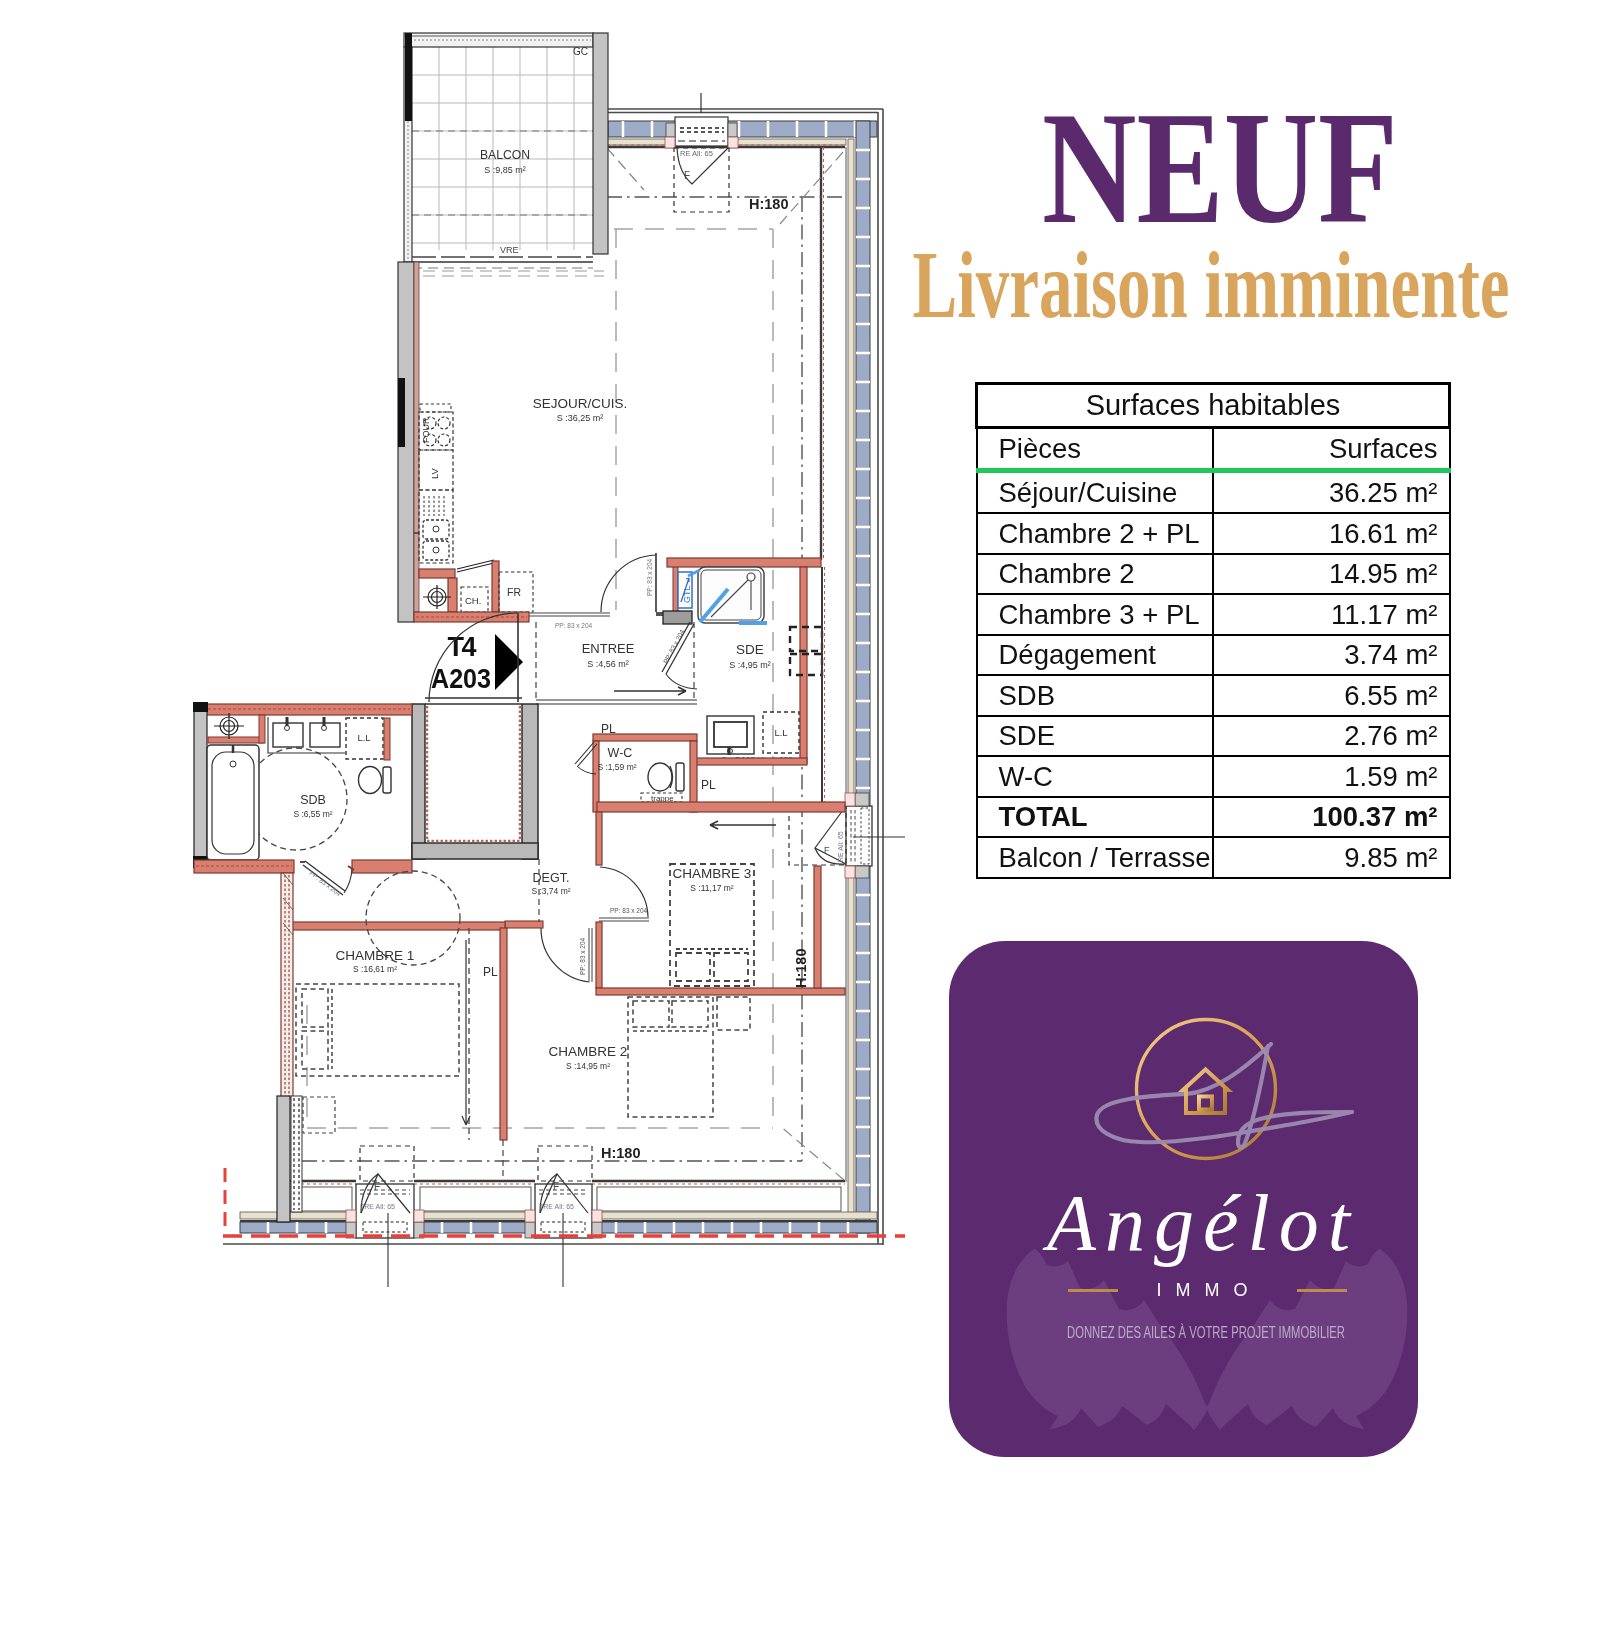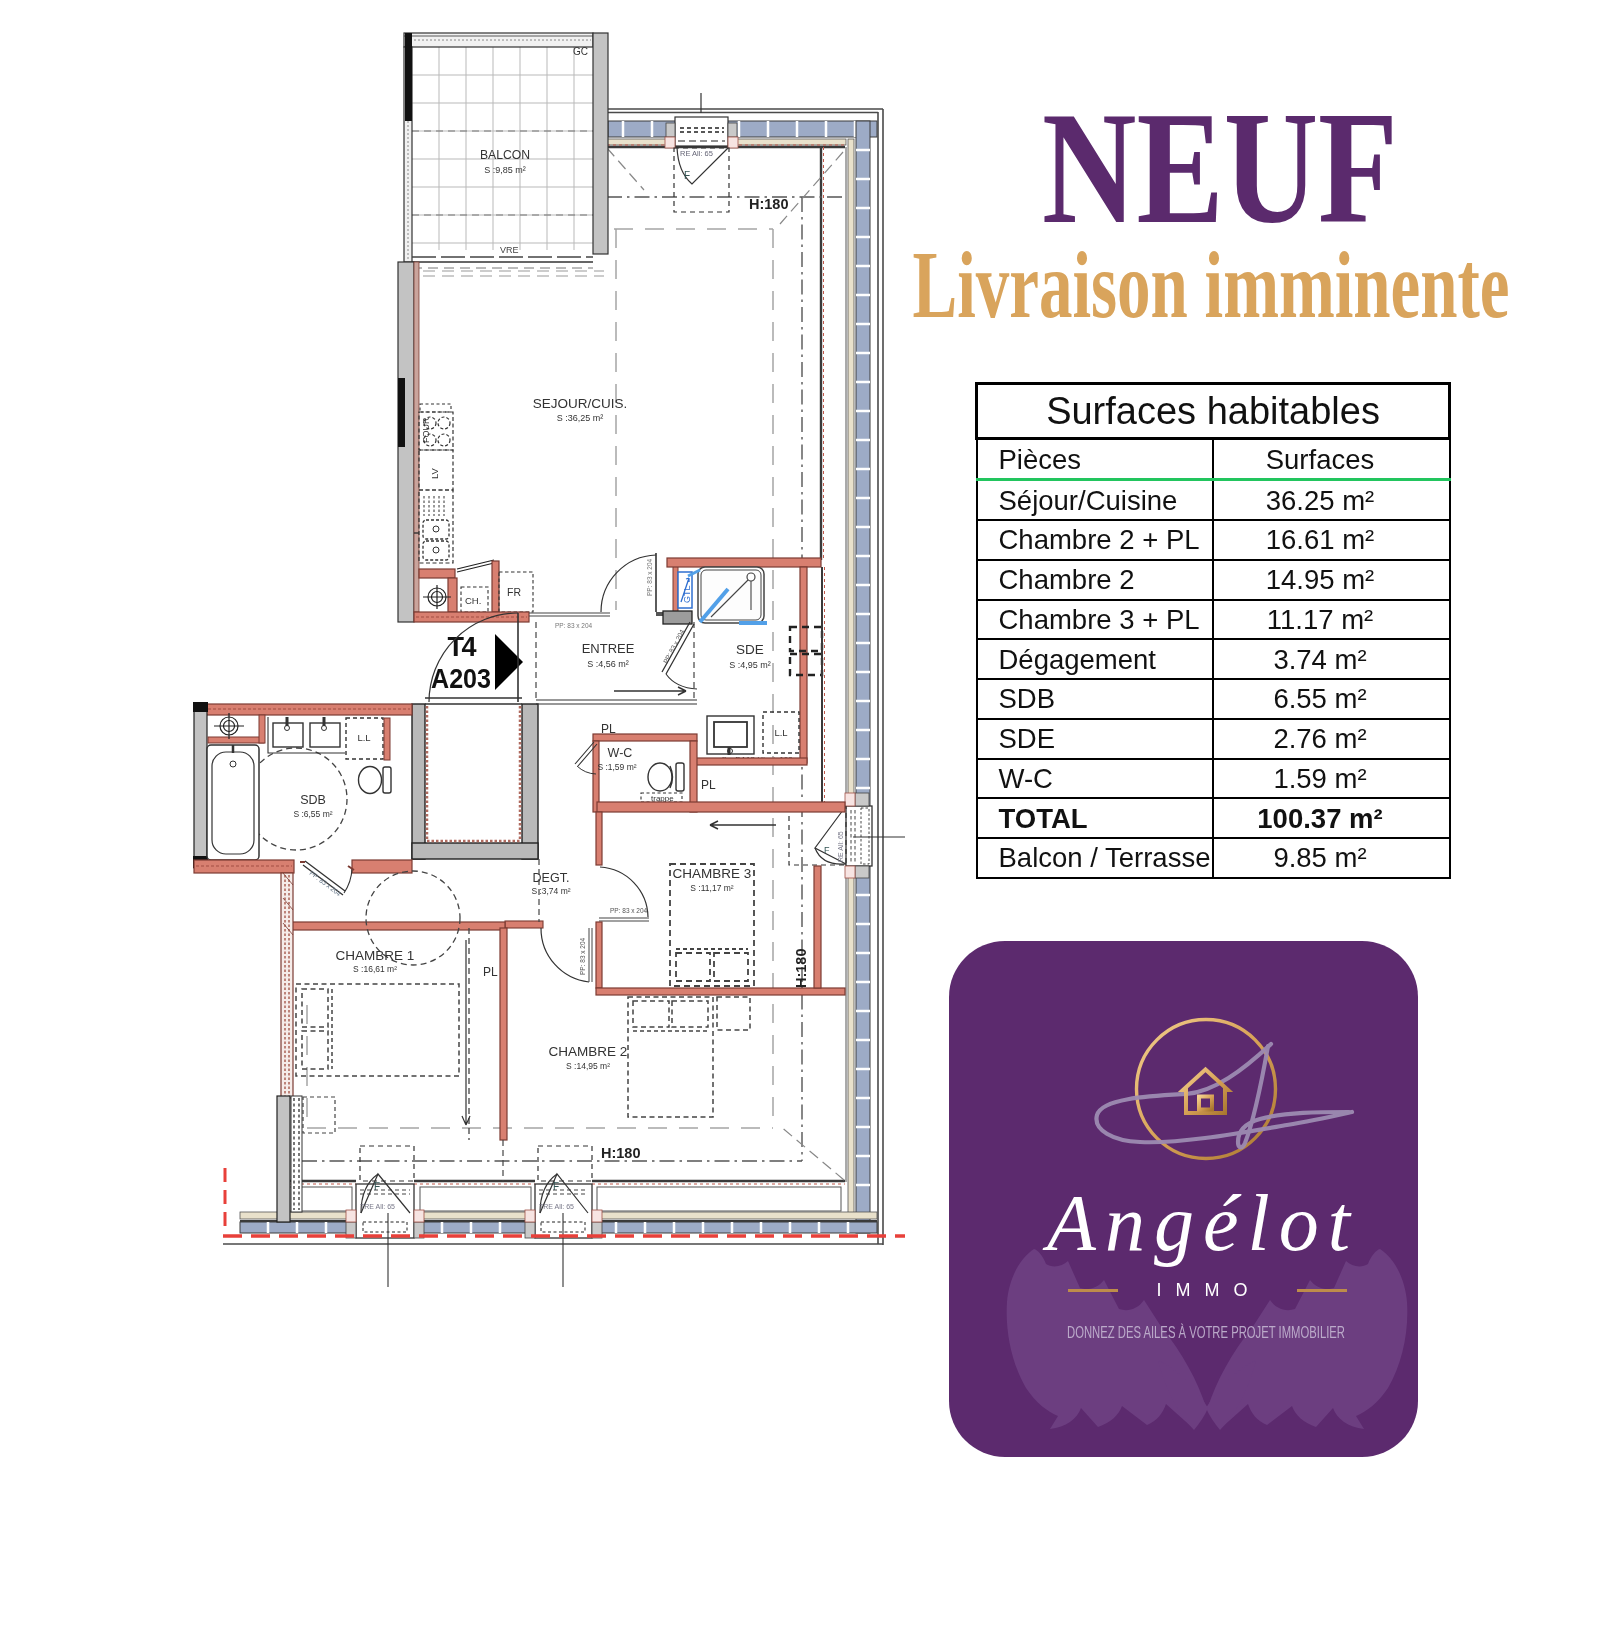--- a/index.html
+++ b/index.html
@@ -4,23 +4,23 @@
 <style>
   html,body{margin:0;padding:0;background:#fff;}
   #page{position:relative;width:1600px;height:1634px;background:#fff;overflow:hidden;
         font-family:"Liberation Sans",sans-serif;}
   #plan{position:absolute;left:0;top:0;}
   
   #surf{position:absolute;left:975px;top:382px;border-collapse:collapse;
         table-layout:fixed;width:473px;height:497px;font-size:27.5px;color:#111;}
   #surf td,#surf th{border:2px solid #000;height:1px;padding:0;overflow:hidden;
         font-weight:normal;line-height:1;}
-  #surf .hd{text-align:center;font-size:38px;}
+  #surf .hd{text-align:center;font-size:29px;}
   #surf .l{padding-left:21px;text-align:left;}
-  #surf .r{padding-right:22px;text-align:center;border-radius:9px;}
+  #surf .r{padding-right:11px;text-align:right;border-radius:9px;}
   #surf tr.b td{font-weight:bold;}
   #surf .outer{border:3px solid #000;}
 </style>
 </head>
 <body>
 <div id="page">
 
 <svg id="plan" width="1600" height="1634" viewBox="0 0 1600 1634">
   <defs>
     <linearGradient id="gold" x1="0" y1="0" x2="1" y2="1">
@@ -556,21 +556,21 @@
 
 <table id="surf">
   <colgroup>
         <col style="width:236px">
         <col style="width:237px">
       </colgroup>
   <tbody>
         <tr>
           <td class="hd outer" colspan="2">Surfaces habitables</td>
         </tr>
-  <tr style="border-bottom:3px solid #22c55e">
+  <tr style="border-bottom:5px solid #22c55e">
           <td class="l">Pièces</td>
           <td class="r">Surfaces</td>
         </tr>
   <tr>
           <td class="l">Séjour/Cuisine</td>
           <td class="r">36.25 m²</td>
         </tr>
   <tr>
           <td class="l">Chambre 2 + PL</td>
           <td class="r">16.61 m²</td>

